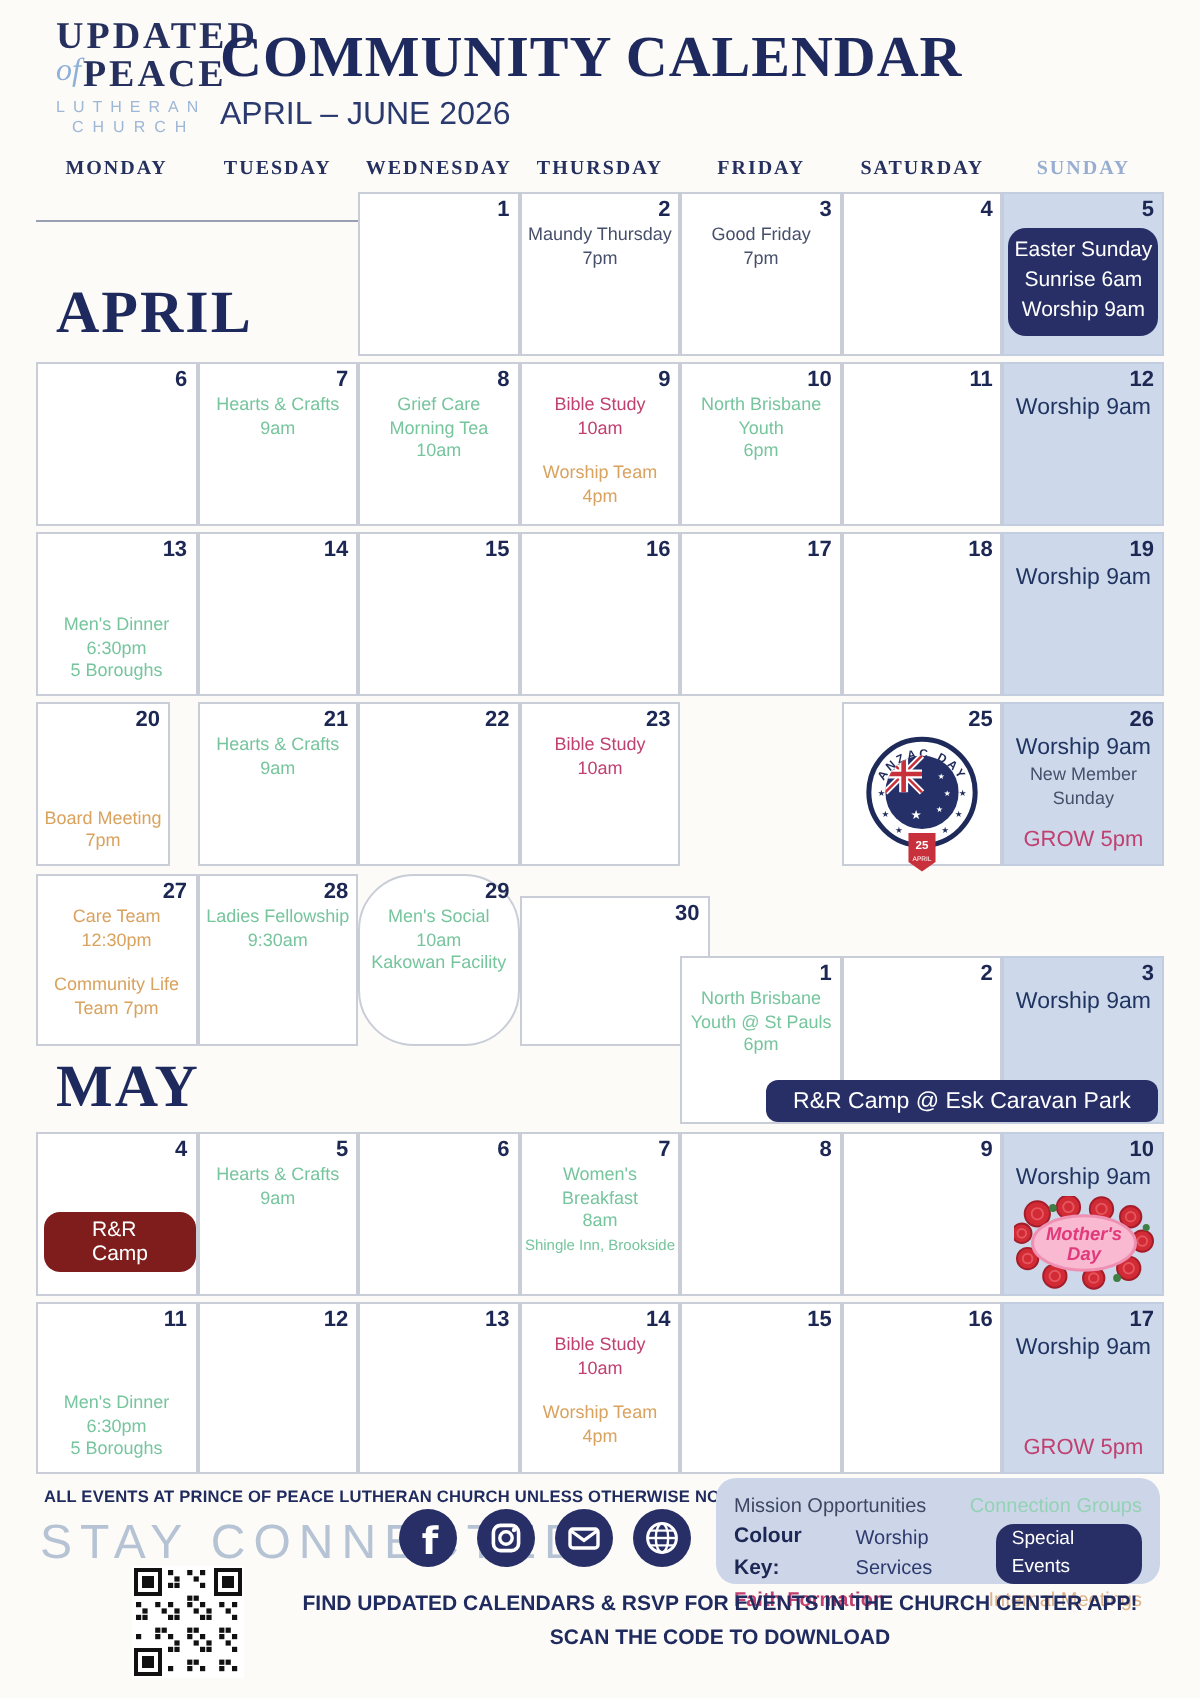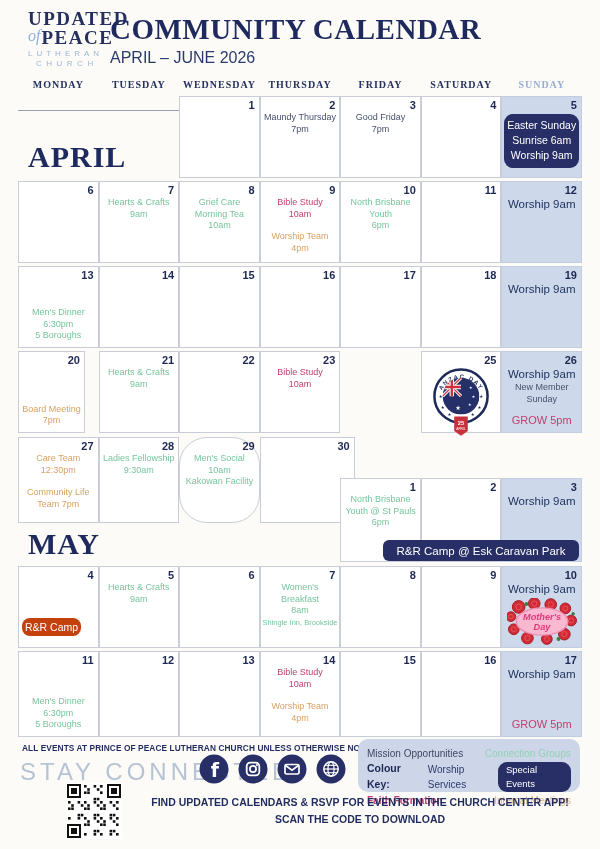--- a/index.html
+++ b/index.html
@@ -42,21 +42,21 @@
   .event.cat-mission{color:#47506b;}
   .event.cat-worship{color:#1f3460;font-size:11.5px;}
   .event.em{font-size:11px;}
   .event.small{font-size:7.5px;margin-top:1px;}
   .event.gap{margin-top:11px;}
   .event.bottom{margin-top:auto;}
   .badge-easter{background:#272f66;color:#fff;border-radius:9px;padding:4px 1px;
         font-size:10.5px;line-height:1.45;width:calc(100% - 2px);text-align:center;
         margin-top:2px;box-sizing:border-box;}
   .cell-pill{margin-top:auto;align-self:flex-start;margin-left:2px;margin-bottom:6px;
-        background:#c2410c;color:#fff;border-radius:8px;padding:3px 3px;font-size:10.5px;}
+        background:#7f1d1d;color:#fff;border-radius:8px;padding:3px 24px;font-size:10.5px;}
   .long-banner{position:absolute;left:383px;top:540px;width:196px;height:21px;background:#272f66;
         color:#fff;border-radius:6px;font-size:11.5px;display:flex;align-items:center;
         justify-content:center;z-index:4;}
   .anzac-wrap{margin-top:-2px;}
   .mothers-wrap{margin-top:1px;}
   
   .footnote{position:absolute;left:22px;top:743px;font-size:8.3px;font-weight:bold;color:#1f2a5e;letter-spacing:.1px;}
   .colour-key{position:absolute;left:358px;top:739px;width:222px;height:53px;background:#cdd6e8;
         border-radius:10px;padding:7px 9px 0;box-sizing:border-box;font-size:10px;}
   .ck-row{display:flex;justify-content:space-between;align-items:center;line-height:1.5;}
@@ -362,21 +362,21 @@
         <div class="cal-cell" style="left: 161.143px; width: 80.5714px; border-radius: 28px;">
           <span class="day-num">29</span>
           <div class="cell-body">
             <div class="event cat-connection">
               <div>Men's Social</div>
               <div>10am</div>
               <div>Kakowan Facility</div>
             </div>
           </div>
         </div>
-        <div class="cal-cell" style="left: 241.714px; width: 95px;">
+        <div class="cal-cell" style="left: 241.714px; width: 95px; margin-top: 11px;">
           <span class="day-num">30</span>
           <div class="cell-body"></div>
         </div>
       </div>
       <div class="cal-row" style="top: 478px; height: 84px;">
         <div class="cal-cell" style="left: 322.286px; width: 80.5714px;">
           <span class="day-num">1</span>
           <div class="cell-body">
             <div class="event cat-connection">
               <div>North Brisbane</div>

